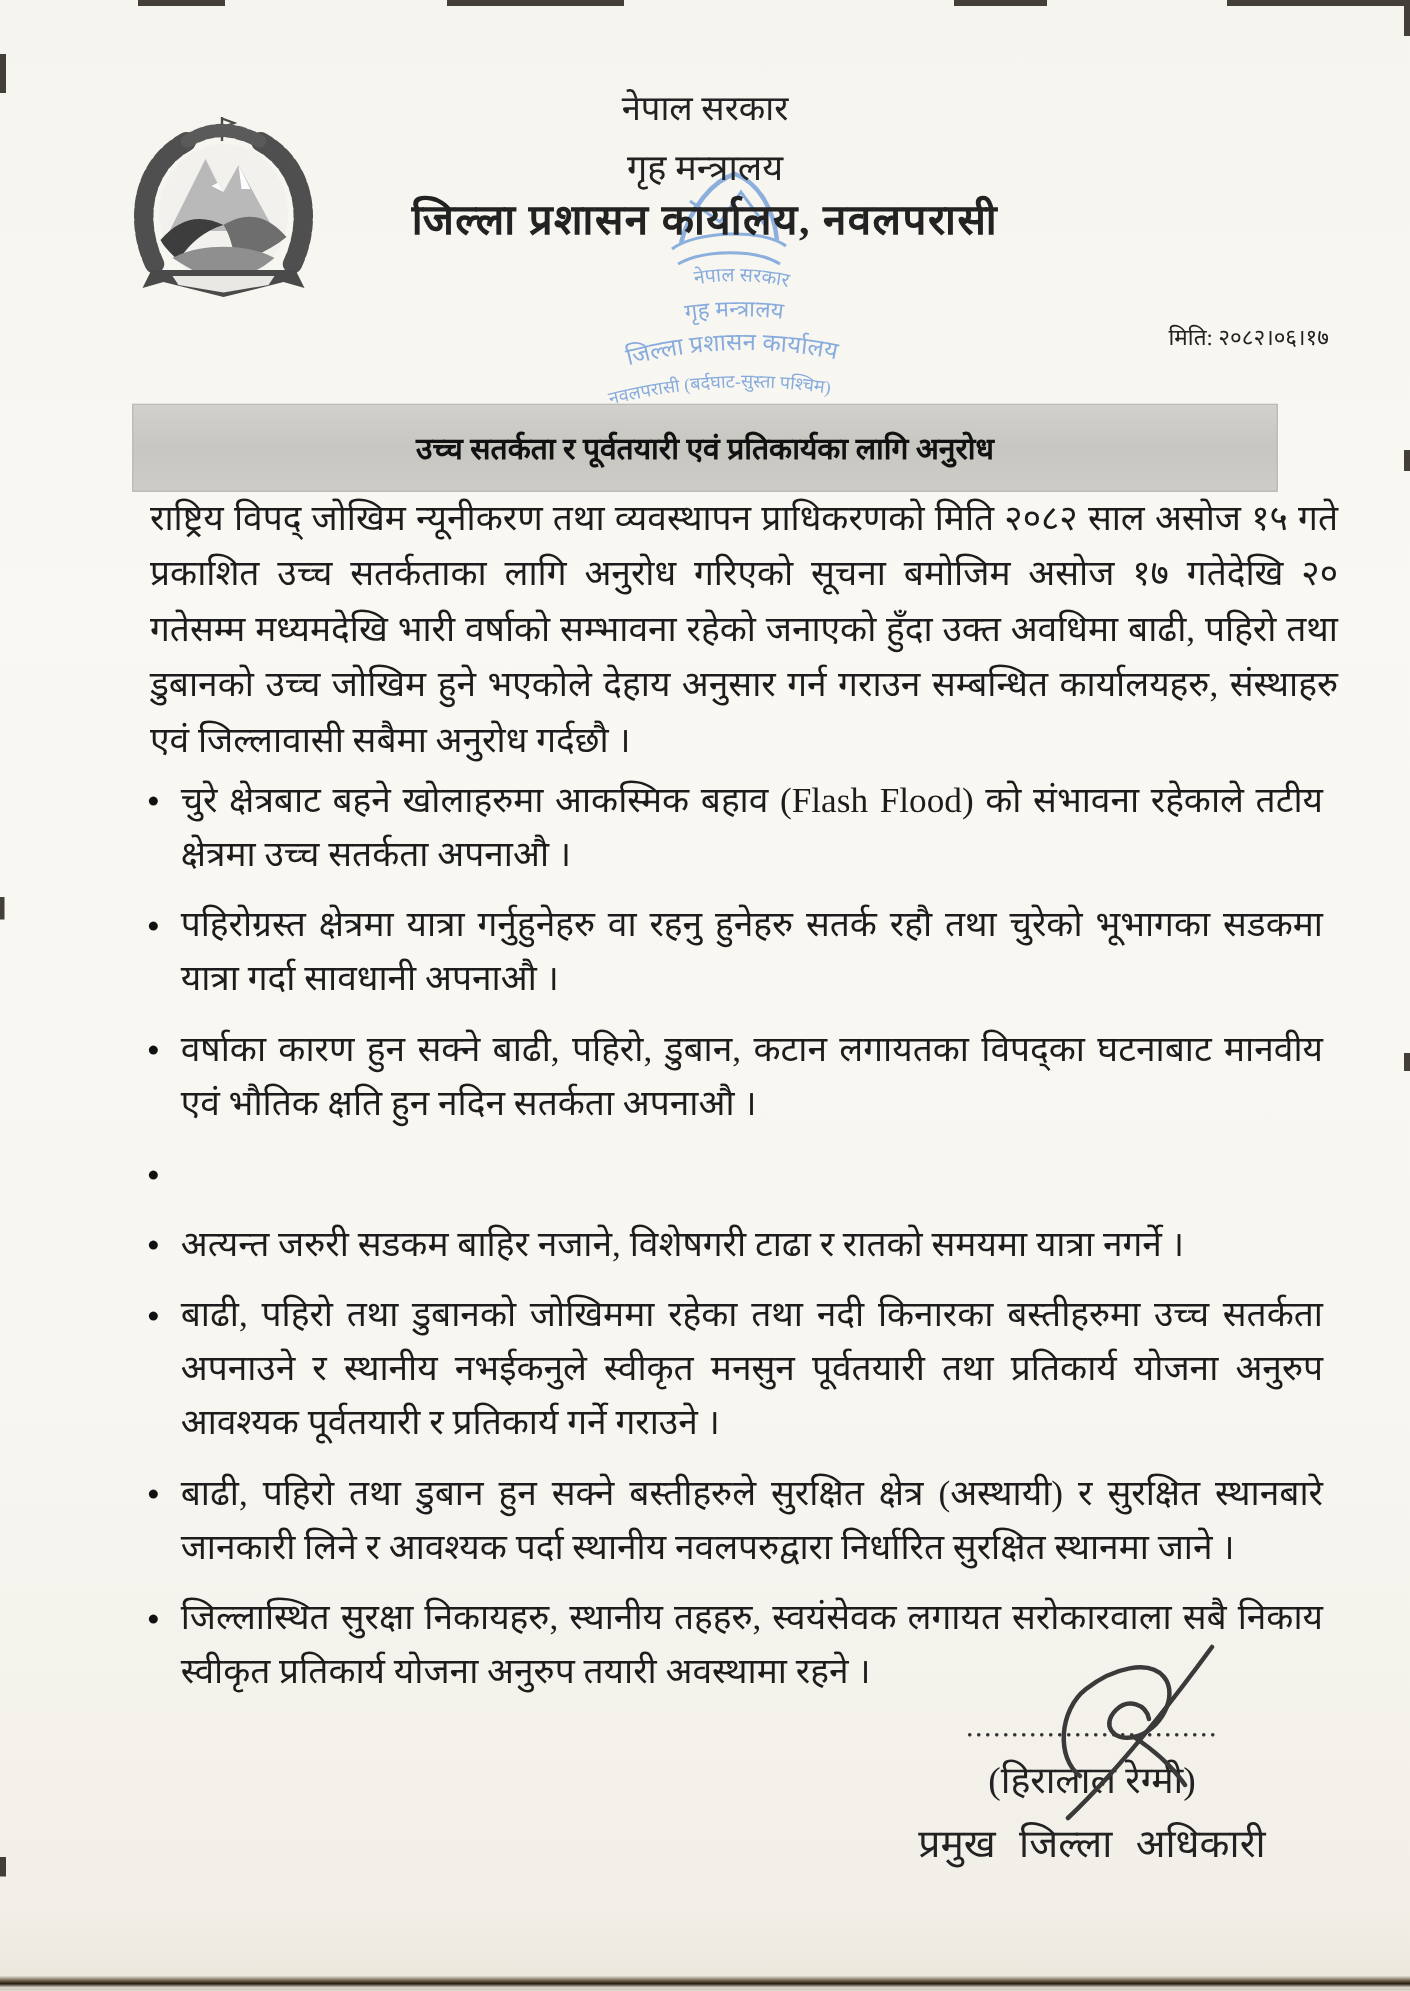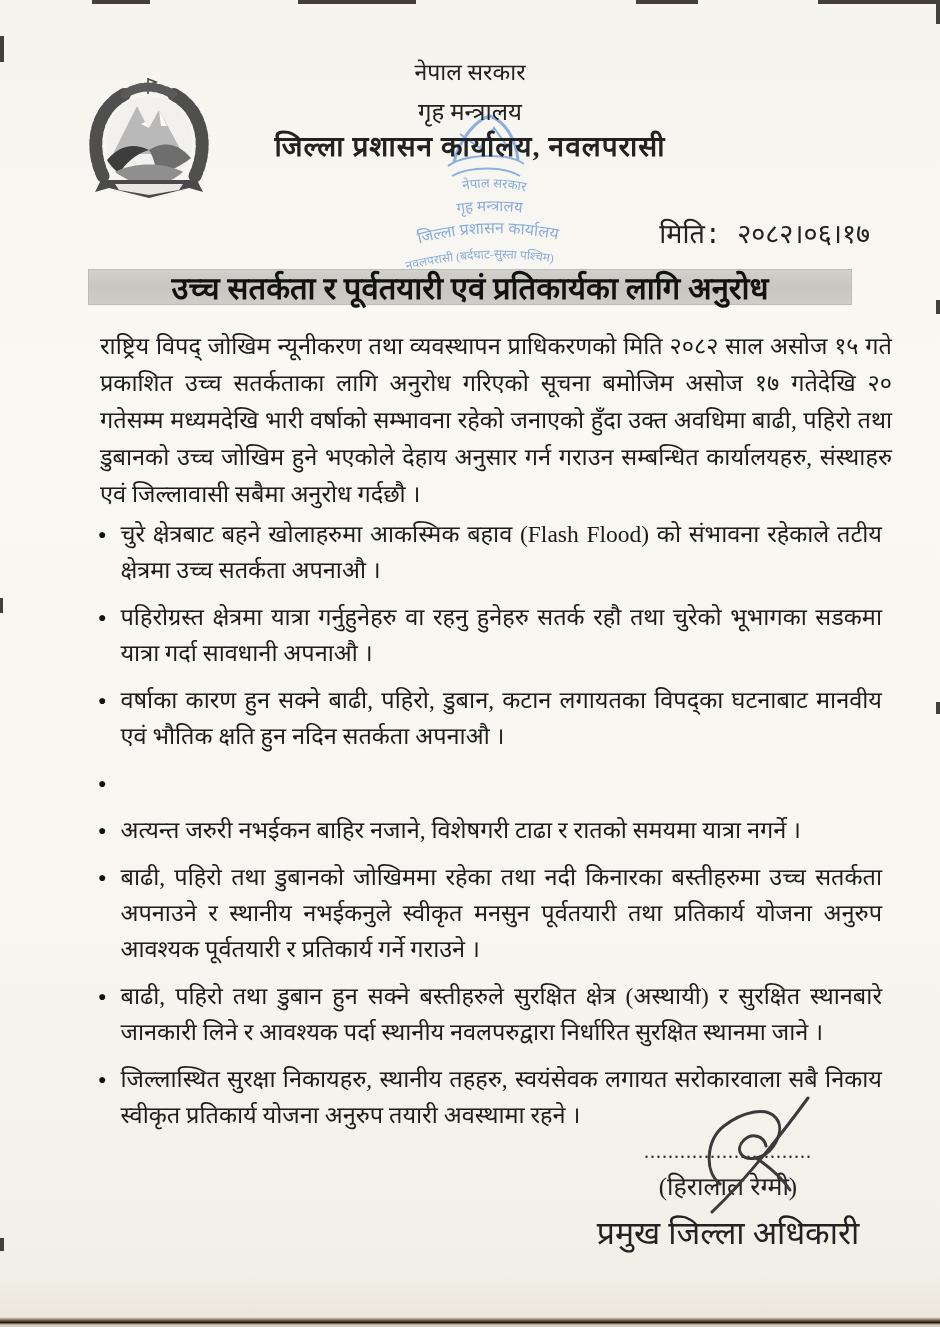--- a/index.html
+++ b/index.html
@@ -13,47 +13,47 @@
   .bottom-band{position:absolute;left:0;right:0;bottom:0;height:10px;
     background:linear-gradient(180deg,#f0ede5 0%,#6b5c44 35%,#241c10 55%,#d9d4c7 80%,#cfc9bb 100%);}
   
   .emblem{position:absolute;left:85px;top:76px;width:128px;height:138px;}
   
   .hdr{position:absolute;left:0;width:940px;text-align:center;z-index:3;}
   .hdr-gov{top:55px;font-size:23px;}
   .hdr-min{top:94px;font-size:24px;}
   .hdr-office{top:126px;font-size:28px;font-weight:bold;letter-spacing:1px;}
   .hdr-sub{top:182px;font-size:26px;}
-  .date-line{position:absolute;top:214px;right:70px;font-size:27px;z-index:3;font-family:Liberation Mono, monospace;}
+  .date-line{position:absolute;top:214px;right:54px;font-size:15px;z-index:3;}
   
   .stamp{position:absolute;left:368px;top:104px;width:236px;height:176px;z-index:1;opacity:.9;}
   
   .title-bar{
-    position:absolute;left:88px;top:269px;width:764px;height:36px;z-index:2;
+    position:absolute;left:88px;top:269px;width:764px;height:59px;z-index:2;
     background:linear-gradient(180deg,#d2d1cc 0%,#c7c6c1 50%,#cecdc8 100%);
     box-shadow:0 0 0 1px #bdbcb7 inset;
     display:flex;align-items:center;justify-content:center;
-    font-size:31px;font-weight:bold;color:#111;
+    font-size:20px;font-weight:bold;color:#111;
   }
   .intro{
     position:absolute;left:100px;top:328px;width:792px;
     font-size:23.5px;line-height:37px;text-align:justify;color:#1c1c1c;z-index:2;
   }
   .bullets{
     position:absolute;left:98px;top:516px;width:784px;margin:0;padding:0;
     list-style:none;z-index:2;
   }
   .bullets li{display:flex;gap:14px;margin-bottom:11px;
     font-size:23.5px;line-height:36px;color:#1c1c1c;text-align:justify;}
   .bullets .dot{flex:0 0 auto;font-size:14px;line-height:36px;color:#111;transform:translateY(1px);}
   
   .sig-block{position:absolute;right:62px;top:1140px;width:300px;text-align:center;z-index:2;}
   .sig-dots{font-size:20px;letter-spacing:1px;color:#333;line-height:22px;}
   .sig-name{font-size:25px;margin-top:6px;}
-  .sig-post{font-size:32px;margin-top:8px;}
+  .sig-post{font-size:26px;margin-top:8px;font-family:Liberation Mono, monospace;}
   .sig-scribble{position:absolute;right:100px;top:1092px;width:150px;height:130px;z-index:3;}
 </style>
 </head>
 <body>
 
 <div class="page">
 
   <div class="edge-mark" style="left:92px;top:0;width:58px;height:4px;"></div>
   <div class="edge-mark" style="left:298px;top:0;width:118px;height:4px;"></div>
   <div class="edge-mark" style="left:636px;top:0;width:62px;height:4px;"></div>
@@ -132,21 +132,21 @@
       </li>
     <li>
       <span class="dot">●</span>
       <span>वर्षाका कारण हुन सक्ने बाढी, पहिरो, डुबान, कटान लगायतका विपद्का घटनाबाट मानवीय एवं भौतिक क्षति हुन नदिन सतर्कता अपनाऔ ।</span>
       </li>
     <li>
       <span class="dot">●</span>
       </li>
     <li>
       <span class="dot">●</span>
-      <span>अत्यन्त जरुरी नभईकन बाहिर नजाने, विशेषगरी टाढा र रातको समयमा यात्रा नगर्ने ।</span>
+      <span>अत्यन्त जरुरी सडकम बाहिर नजाने, विशेषगरी टाढा र रातको समयमा यात्रा नगर्ने ।</span>
       </li>
     <li>
       <span class="dot">●</span>
       <span>बाढी, पहिरो तथा डुबानको जोखिममा रहेका तथा नदी किनारका बस्तीहरुमा उच्च सतर्कता अपनाउने र स्थानीय नभईकनुले स्वीकृत मनसुन पूर्वतयारी तथा प्रतिकार्य योजना अनुरुप आवश्यक पूर्वतयारी र प्रतिकार्य गर्ने गराउने ।</span>
       </li>
     <li>
       <span class="dot">●</span>
       <span>बाढी, पहिरो तथा डुबान हुन सक्ने बस्तीहरुले सुरक्षित क्षेत्र (अस्थायी) र सुरक्षित स्थानबारे जानकारी लिने र आवश्यक पर्दा स्थानीय नवलपरुद्वारा निर्धारित सुरक्षित स्थानमा जाने ।</span>
       </li>
     <li>

